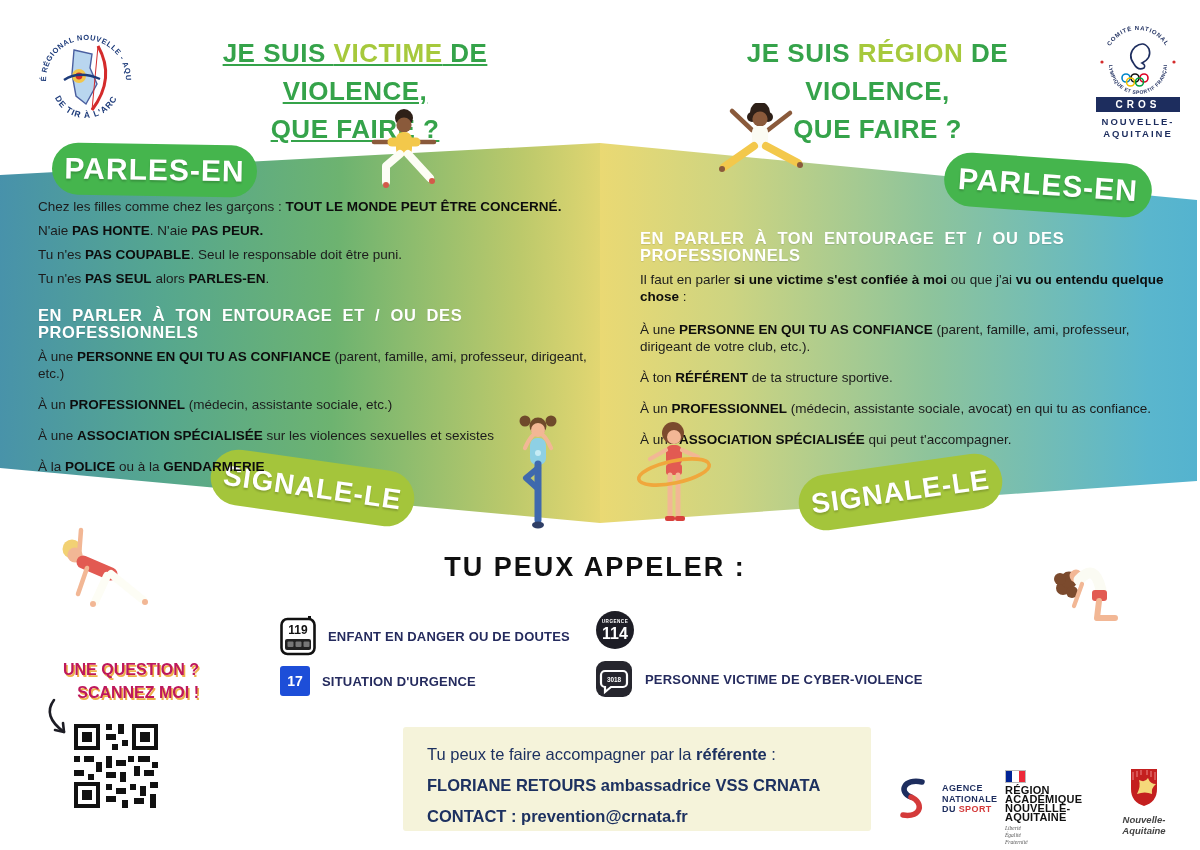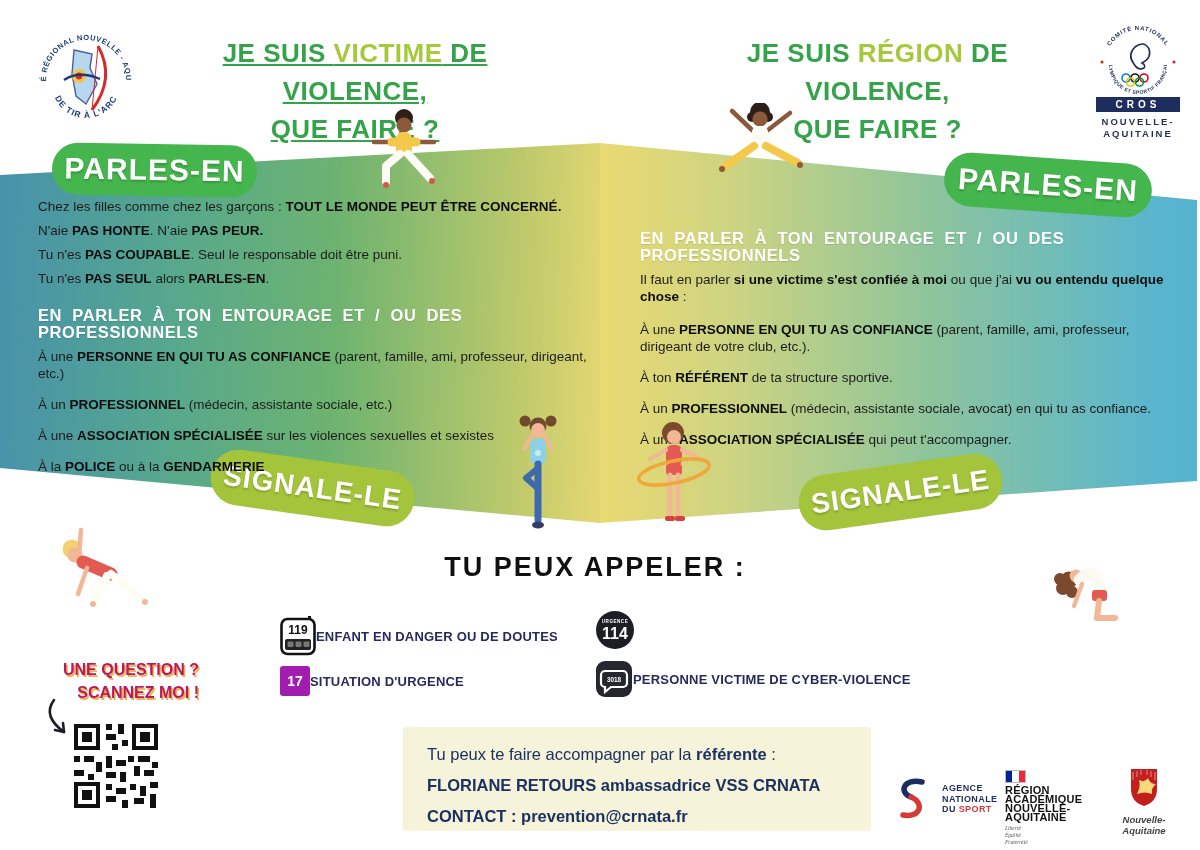--- a/index.html
+++ b/index.html
@@ -41,27 +41,27 @@
   .copy p{margin:0 0 7px 0;}
   .copy .item{margin:0 0 14px 0;}
   .panel-heading{color:#ffffff;font-weight:800;font-size:16.5px;letter-spacing:.6px;word-spacing:5px;
                  margin:0 0 10px 0;text-shadow:0 1px 1px rgba(0,0,0,.12);}
   .left-copy .panel-heading{margin-top:20px;}
   .right-copy .intro{margin:0 0 16px 0;}
 
   
   .call-title{position:absolute;left:405px;top:552px;width:380px;text-align:center;
               font-size:27px;font-weight:800;letter-spacing:2px;color:#101010;}
-  .call-item{position:absolute;display:flex;align-items:center;gap:0;padding-left:44px;}
+  .call-item{position:absolute;display:flex;align-items:center;gap:12px;padding-left:44px;}
   .call-item .lbl{font-size:13px;font-weight:800;color:#252b5e;letter-spacing:.2px;white-space:nowrap;}
   .ci-119{left:236px;top:616px;}
   .ci-17{left:236px;top:666px;}
   .ci-114{left:551px;top:610px;}
   .ci-3018{left:551px;top:660px;}
-  .icon-17{width:30px;height:30px;background:#a21caf;color:#fff;display:flex;align-items:center;
+  .icon-17{width:30px;height:30px;background:#1d4ed8;color:#fff;display:flex;align-items:center;
            justify-content:center;font-weight:800;font-size:14px;border-radius:3px;}
 
   
   .qr-caption{position:absolute;left:14px;top:658px;width:185px;text-align:right;
               font-weight:800;font-size:16px;line-height:23px;color:#be185d;
               text-shadow:1.5px 1.5px 0 #eeb14c;}
   .arrow-svg{position:absolute;left:40px;top:698px;}
   .qr-svg{position:absolute;left:72px;top:722px;}
 
   

